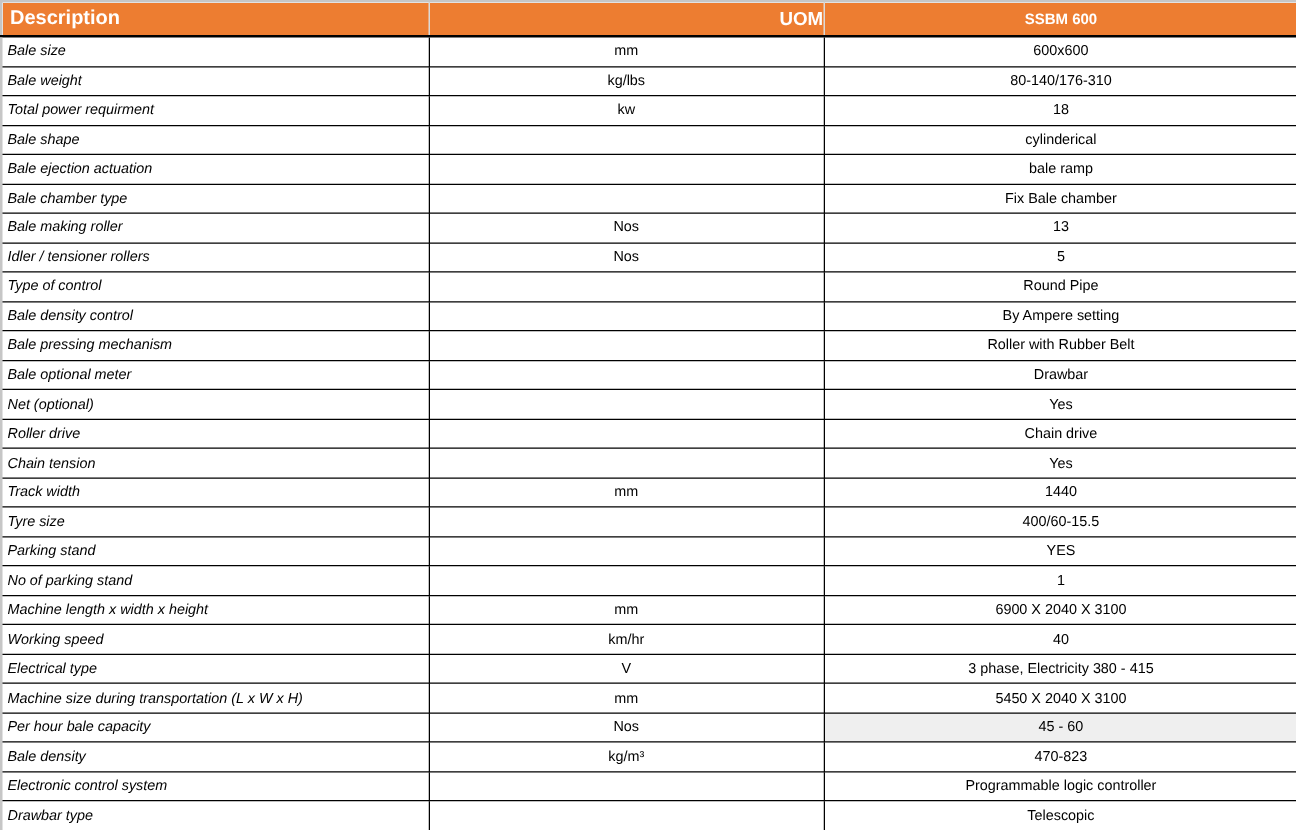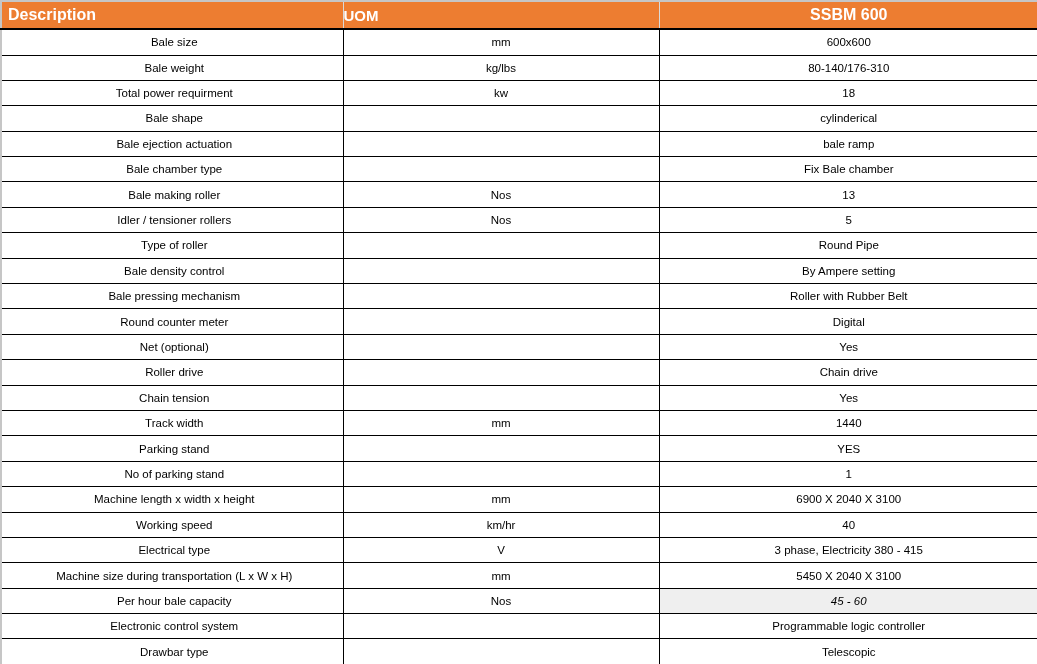--- a/index.html
+++ b/index.html
@@ -37,53 +37,54 @@
     vertical-align: middle;
     white-space: nowrap;
     overflow: hidden;
   }
   th.th-desc {
     text-align: left;
     padding-left: 6px;
     font-size: 16px;
   }
   th.th-uom {
-    text-align: left;
+    text-align: right;
     font-size: 15px;
     border-left: 1px solid #d9d9d9;
     margin-top: 44px;
   }
   th.th-val {
     text-align: center;
-    font-size: 16px;
+    font-size: 12px;
     border-left: 1px solid #d9d9d9;
   }
 
   td {
     border: 1px solid #000000;
     font-size: 11.5px;
     color: #000000;
     padding: 0;
     vertical-align: middle;
     white-space: nowrap;
     overflow: hidden;
     height: 20px;
   }
   td.desc {
-    text-align: center;
+    text-align: left;
     padding-left: 4px;
+    font-style: italic;
   }
   td.uom, td.val {
     text-align: center;
   }
   td:first-child { border-left: 1px solid #000000; }
   td:last-child  { border-right: none; }
   tbody tr:last-child td { border-bottom: none; }
 
-  tr.highlight td.val { background: var(--highlight-bg, #EFEFEF); font-style: italic; }
+  tr.highlight td.val { background: var(--highlight-bg, #EFEFEF); }
 </style>
 </head>
 <body>
 
 <div class="sheet">
   <table class="spec">
     <colgroup>
       <col class="c-desc">
       <col class="c-uom">
       <col class="c-val">
@@ -130,58 +131,63 @@
           <td class="desc">Bale making roller</td>
           <td class="uom">Nos</td>
           <td class="val">13</td>
         </tr>
         <tr>
           <td class="desc">Idler / tensioner rollers</td>
           <td class="uom">Nos</td>
           <td class="val">5</td>
         </tr>
         <tr>
-          <td class="desc">Type of roller</td>
+          <td class="desc">Type of control</td>
           <td class="uom"></td>
           <td class="val">Round Pipe</td>
         </tr>
         <tr>
           <td class="desc">Bale density control</td>
           <td class="uom"></td>
           <td class="val">By Ampere setting</td>
         </tr>
         <tr>
           <td class="desc">Bale pressing mechanism</td>
           <td class="uom"></td>
           <td class="val">Roller with Rubber Belt</td>
         </tr>
         <tr>
-          <td class="desc">Round counter meter</td>
-          <td class="uom"></td>
-          <td class="val">Digital</td>
+          <td class="desc">Bale optional meter</td>
+          <td class="uom"></td>
+          <td class="val">Drawbar</td>
         </tr>
         <tr>
           <td class="desc">Net (optional)</td>
           <td class="uom"></td>
           <td class="val">Yes</td>
         </tr>
         <tr>
           <td class="desc">Roller drive</td>
           <td class="uom"></td>
           <td class="val">Chain drive</td>
         </tr>
         <tr>
           <td class="desc">Chain tension</td>
           <td class="uom"></td>
           <td class="val">Yes</td>
         </tr>
         <tr>
           <td class="desc">Track width</td>
           <td class="uom">mm</td>
           <td class="val">1440</td>
+        </tr>
+        <tr>
+          <td class="desc">Tyre size</td>
+          <td class="uom"></td>
+          <td class="val">400/60-15.5</td>
         </tr>
         <tr>
           <td class="desc">Parking stand</td>
           <td class="uom"></td>
           <td class="val">YES</td>
         </tr>
         <tr>
           <td class="desc">No of parking stand</td>
           <td class="uom"></td>
           <td class="val">1</td>
@@ -205,20 +211,25 @@
           <td class="desc">Machine size during transportation (L x W x H)</td>
           <td class="uom">mm</td>
           <td class="val">5450 X 2040 X 3100</td>
         </tr>
         <tr class="highlight">
           <td class="desc">Per hour bale capacity</td>
           <td class="uom">Nos</td>
           <td class="val">45 - 60</td>
         </tr>
         <tr>
+          <td class="desc">Bale density</td>
+          <td class="uom">kg/m³</td>
+          <td class="val">470-823</td>
+        </tr>
+        <tr>
           <td class="desc">Electronic control system</td>
           <td class="uom"></td>
           <td class="val">Programmable logic controller</td>
         </tr>
         <tr>
           <td class="desc">Drawbar type</td>
           <td class="uom"></td>
           <td class="val">Telescopic</td>
         </tr>
       </tbody>

